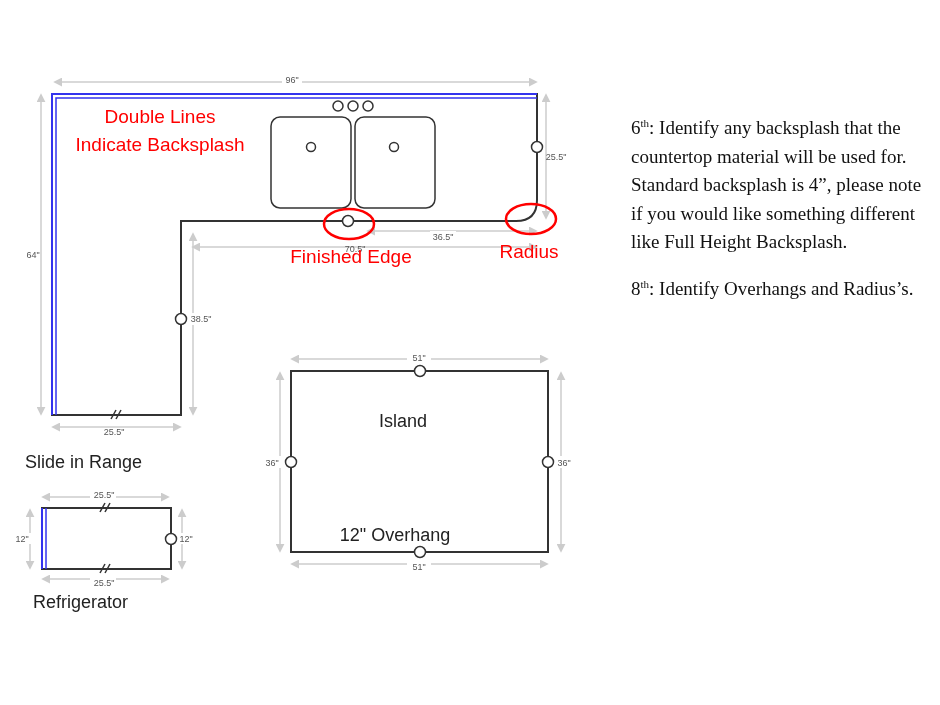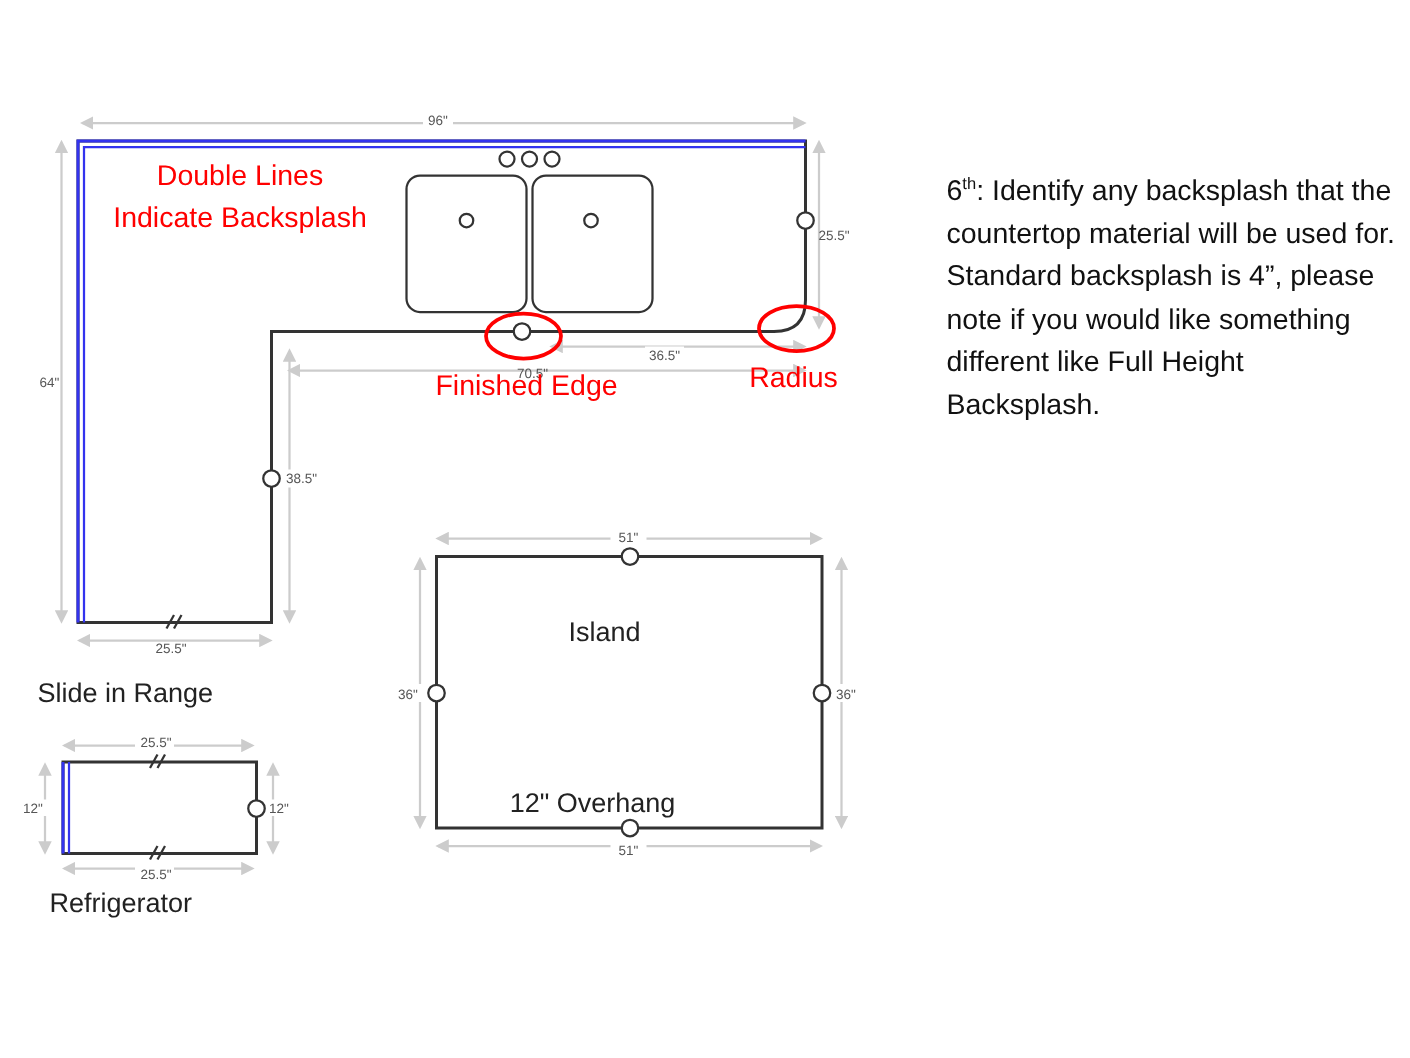--- a/index.html
+++ b/index.html
@@ -1,21 +1,21 @@
 <!DOCTYPE html>
 <html><head>
 <meta charset="utf-8">
 <style>
   html, body { margin: 0; padding: 0; background: #ffffff; }
   body { width: 940px; height: 705px; position: relative; overflow: hidden; font-family: "Liberation Sans", sans-serif; }
   #diagram { position: absolute; left: 0; top: 0; width: 940px; height: 705px; }
   .dim-text { font-family: "Liberation Sans", sans-serif; font-size: 9px; fill: #555555; }
   .red-text { font-family: "Liberation Sans", sans-serif; font-size: 19px; fill: #ff0000; }
   .label-text { font-family: "Liberation Sans", sans-serif; font-size: 18px; fill: #222222; }
-  .instructions { position: absolute; left: 631px; top: 114px; width: 300px; font-family: Liberation Sans, sans-serif; font-size: 19px; line-height: 28.5px; color: #111111; }
+  .instructions { position: absolute; left: 631px; top: 114px; width: 300px; font-family: Liberation Serif, serif; font-size: 19px; line-height: 28.5px; color: #111111; }
   .instructions p { margin: 0 0 18px 0; }
   .instructions sup { font-size: 11px; vertical-align: 7px; line-height: 0; }
 </style>
 </head>
 <body>
 
 <svg id="diagram" viewBox="0 0 940 705" xmlns="http://www.w3.org/2000/svg">
   <defs>
     <marker id="arr" viewBox="0 0 10 10" refX="8" refY="5" markerWidth="6" markerHeight="6" orient="auto-start-reverse">
       <path d="M0,0 L10,5 L0,10 z" fill="#cccccc"></path>
@@ -142,13 +142,14 @@
     <circle cx="291" cy="462" r="5.5" fill="#fff" stroke="#333" stroke-width="1.5"></circle>
     <circle cx="548" cy="462" r="5.5" fill="#fff" stroke="#333" stroke-width="1.5"></circle>
 
     <text class="label-text" x="403" y="427" text-anchor="middle">Island</text>
     <text class="label-text" x="395" y="541" text-anchor="middle">12" Overhang</text>
   </g>
 </svg>
 
 <div class="instructions">
   <p><span>6</span><sup>th</sup><span>: Identify any backsplash that the countertop material will be used for. Standard backsplash is 4”, please note if you would like something different like Full Height Backsplash.</span></p>
+  <p><span>8</span><sup>th</sup><span>: Identify Overhangs and Radius’s.</span></p>
 </div>
 
 </body></html>

